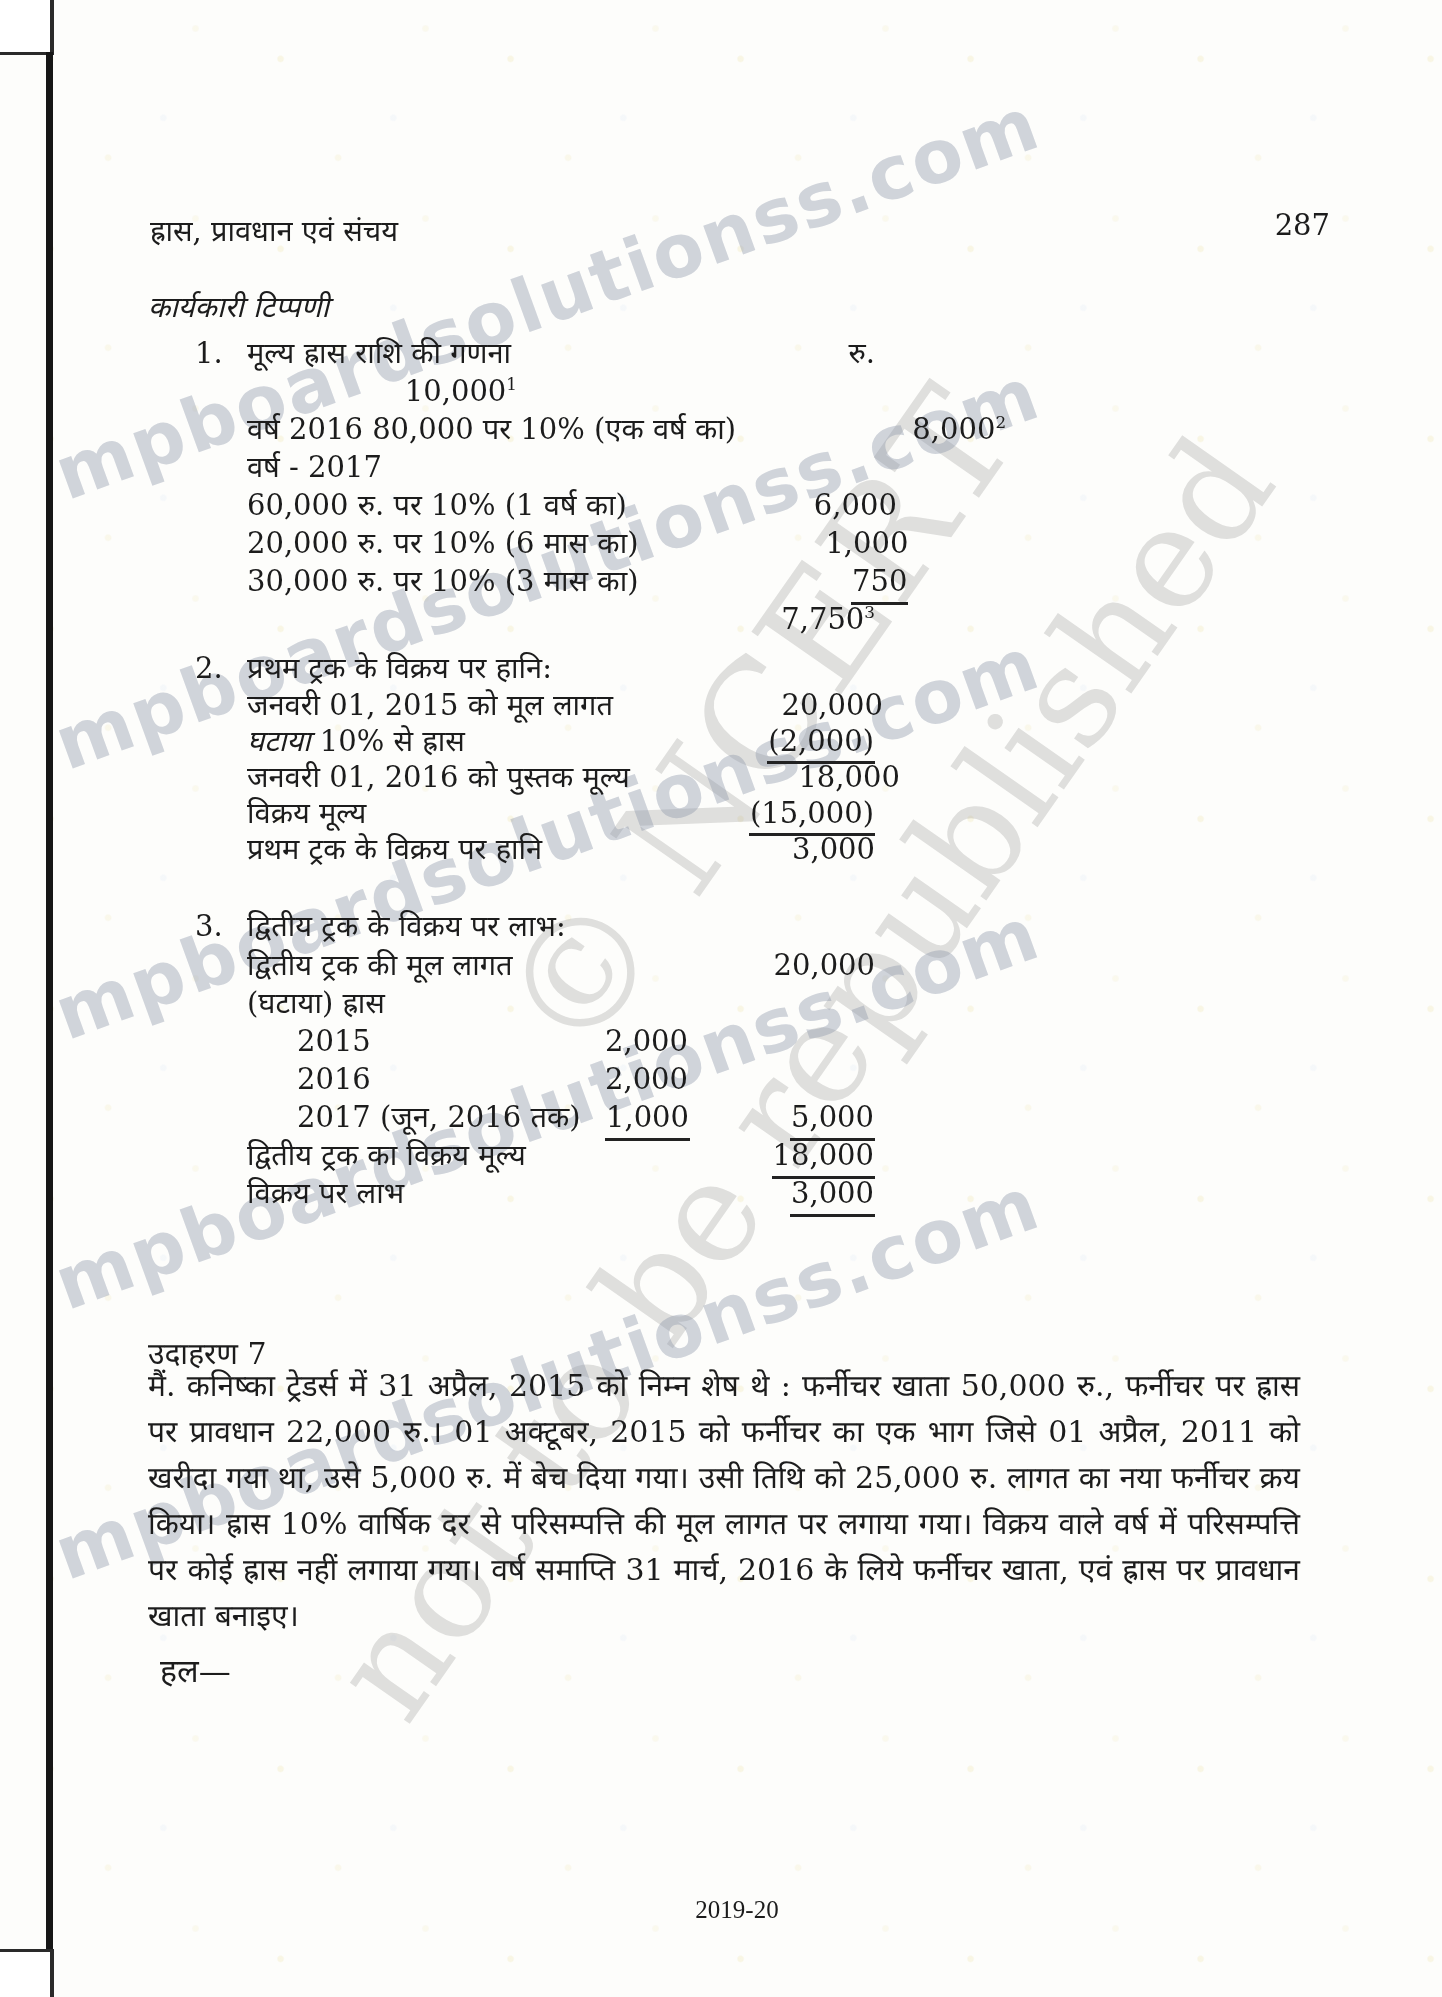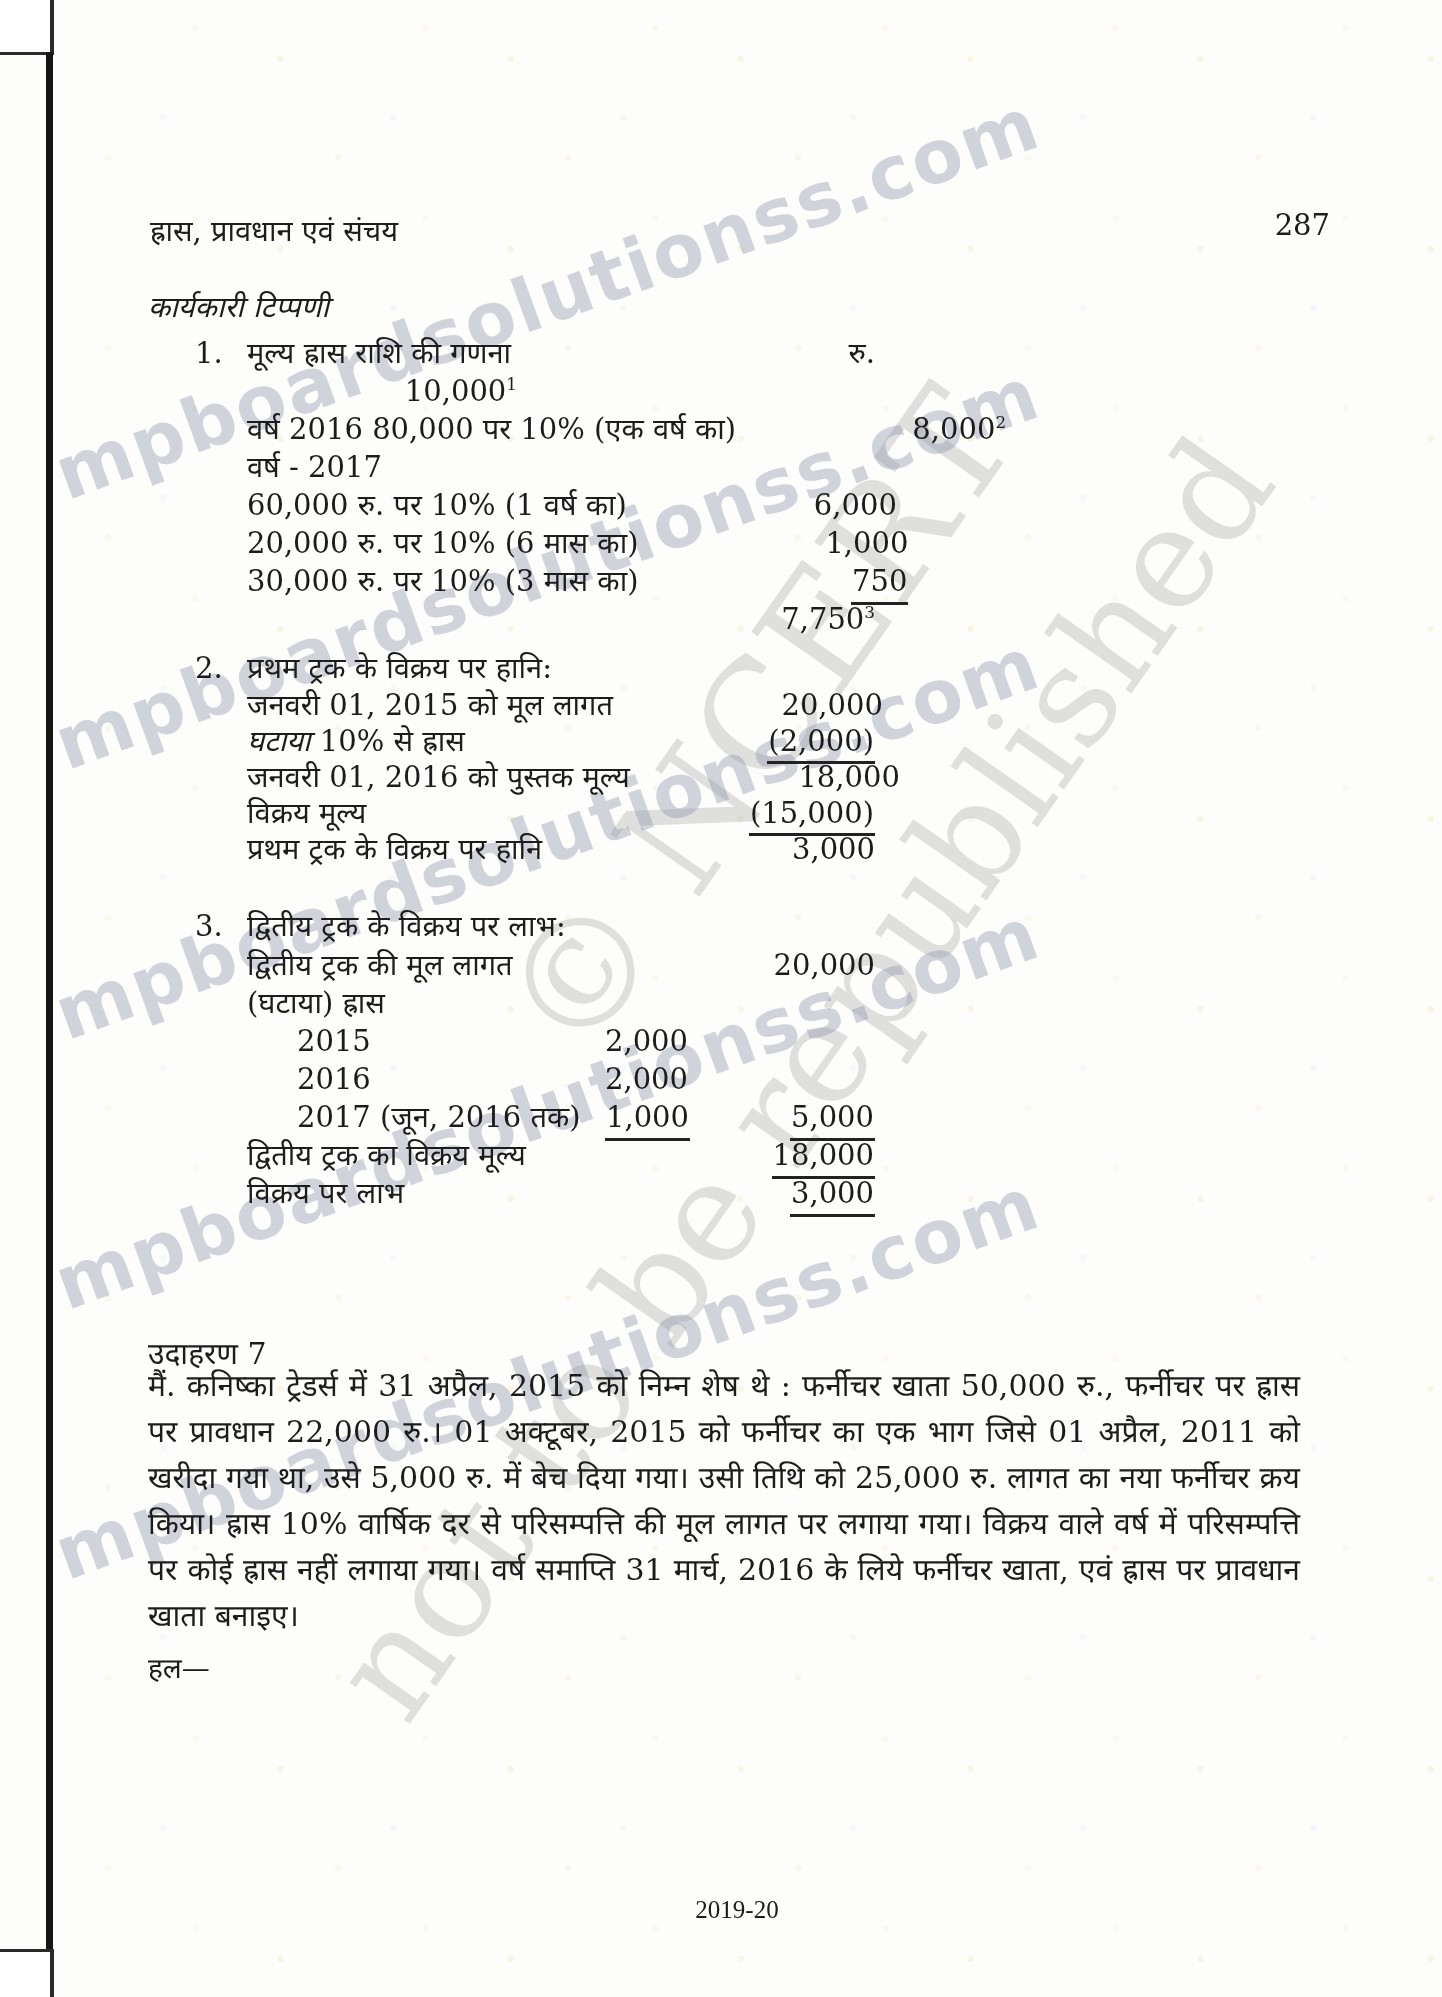--- a/index.html
+++ b/index.html
@@ -62,21 +62,21 @@
   .it{font-style:italic;}
   .gap11{margin-top:11px;}
   .gap39{margin-top:39px;}
   .gap8{margin-top:8px;}
   
   .example-heading{position:absolute;left:148px;top:1308px;font-size:30px;z-index:3;margin-top:24px;}
   .example-body{
     position:absolute;left:148px;top:1363px;width:1152px;z-index:3;
     font-size:30px;line-height:46px;text-align:justify;
   }
-  .solution{position:absolute;left:148px;top:1648px;font-size:28px;z-index:3;}
+  .solution{position:absolute;left:160px;top:1648px;font-size:32px;z-index:3;}
   .footer{position:absolute;left:16px;top:1896px;width:100%;text-align:center;font-size:25px;z-index:3;
     font-family:Liberation Serif, serif;}
 </style>
 </head>
 <body>
 
 <div class="sheet">
 
   <div class="wm-ncert" id="wm-a">© NCERT</div>
   <div class="wm-ncert" id="wm-b">not to be republished</div>

